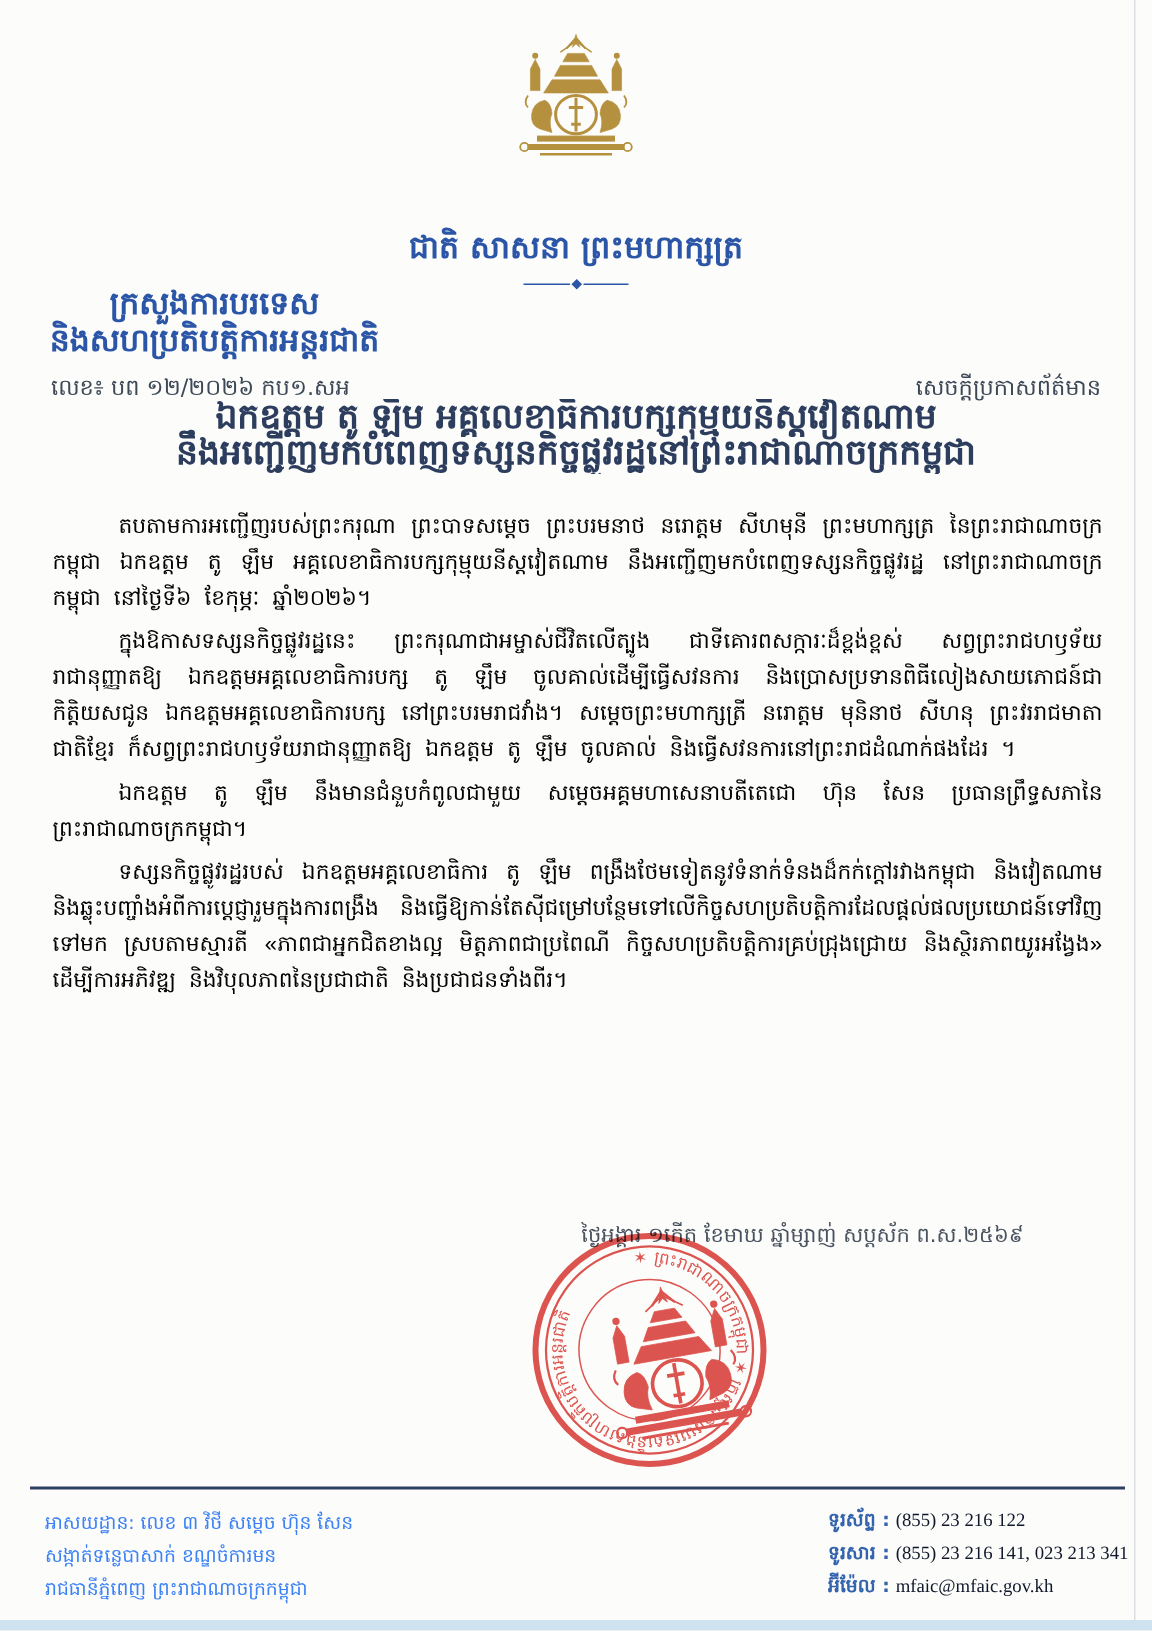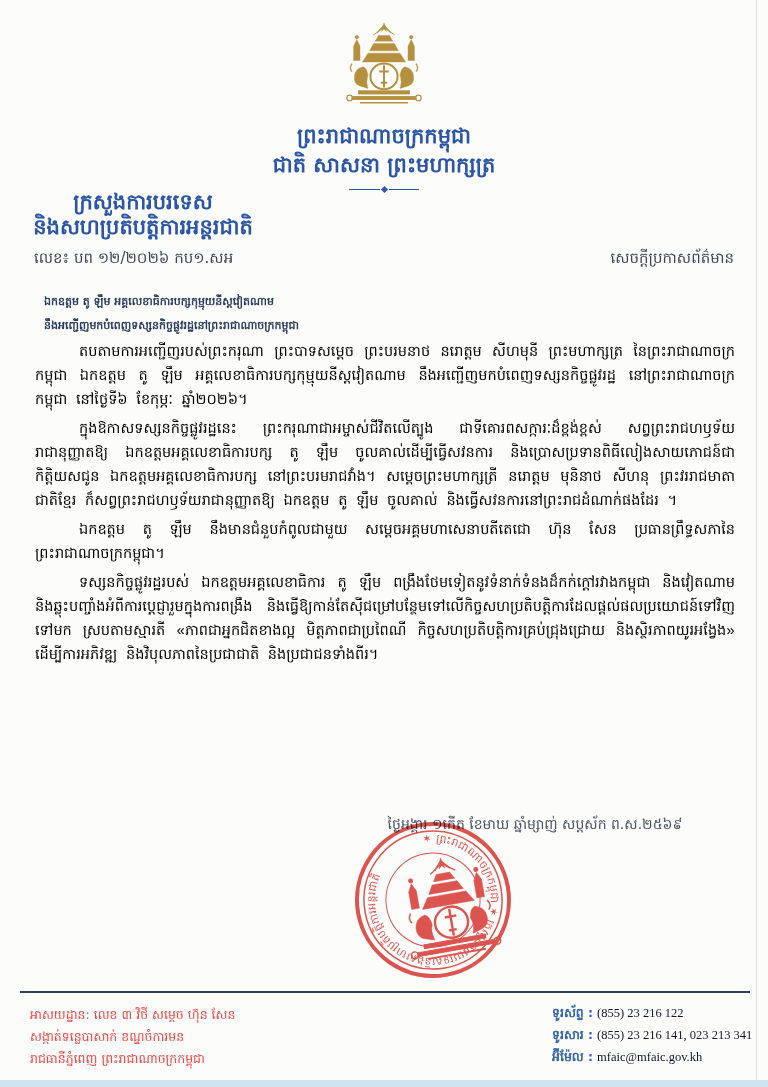--- a/index.html
+++ b/index.html
@@ -32,22 +32,22 @@
 
   
   .ref-row {
     position:absolute; left:34px; top:247px; width:700px; height:24px; overflow:hidden;
     display:flex; justify-content:space-between; align-items:center;
     color:#3d4857; font-size:15px; white-space:nowrap;
   }
 
   
   .doc-title {
-    position:absolute; left:44px; top:290px; width:680px; height:50px; overflow:hidden;
-    font-weight:bold; color:#2c3d5e; font-size:11px; line-height:24px;
+    position:absolute; left:44px; top:266px; width:680px; height:50px; overflow:hidden;
+    text-align:center; font-weight:bold; color:#2c3d5e; font-size:23px; line-height:24px;
   }
 
   
   .body-text {
     position:absolute; left:35px; top:340px; width:700px; height:468px; overflow:hidden;
     color:#000000; font-size:14.5px; line-height:24px; text-align:justify;font-family:Liberation Mono, monospace;
   }
   .body-text p { text-indent:44px; margin-bottom:5px; }
 
   
@@ -60,21 +60,21 @@
   .stamp {
     position:absolute; left:350px; top:820px; width:166px; height:160px;
     color:#dd4641; transform:rotate(-10deg); opacity:.92; mix-blend-mode:multiply;
   }
   .stamp svg { width:100%; height:100%; }
 
   
   .footer-rule { position:absolute; left:20px; top:991px; width:730px; height:2px; background:#2e3f63; }
   .footer-left {
     position:absolute; left:30px; top:1004px; width:360px; height:66px; overflow:hidden;
-    color:#ef4444; font-size:12.5px; line-height:22px;
+    color:#3b82f6; font-size:12.5px; line-height:22px;
   }
   .footer-right {
     position:absolute; left:552px; top:1002px; width:206px; height:68px; overflow:hidden;
     font-size:12.5px; line-height:22px;
   }
   .footer-right .row { display:flex; white-space:nowrap; }
   .footer-right .lbl { color:#3464ae; margin-right:4px;font-weight:bold; }
   .footer-right .val { color:#0f172a; font-family:"Liberation Serif", serif; }
 </style>
 </head>
@@ -115,21 +115,20 @@
       </g>
     </symbol>
   </svg>
 
   <div class="emblem">
     <svg viewBox="0 0 120 110">
         <use href="#royal-arms"></use>
       </svg>
   </div>
 
-  <div class="motto motto-1">ព្រះរាជាណាចក្រកម្ពុជា</div>
   <div class="motto motto-2">ជាតិ សាសនា ព្រះមហាក្សត្រ</div>
   <div class="ornament">
     <div class="bar"></div>
       <div class="diamond"></div>
       <div class="bar"></div>
   </div>
 
   <div class="ministry">
     <div>ក្រសួងការបរទេស</div>
     <div>និងសហប្រតិបត្តិការអន្តរជាតិ</div>

